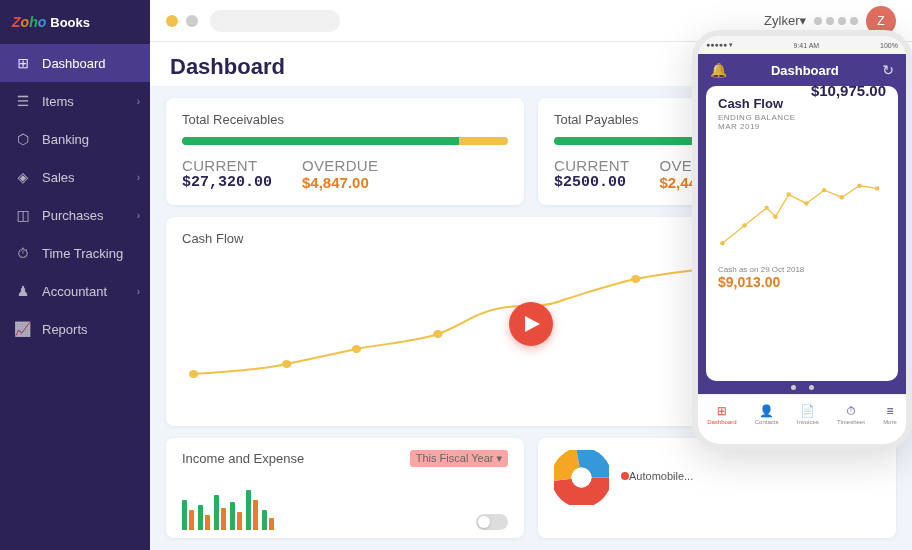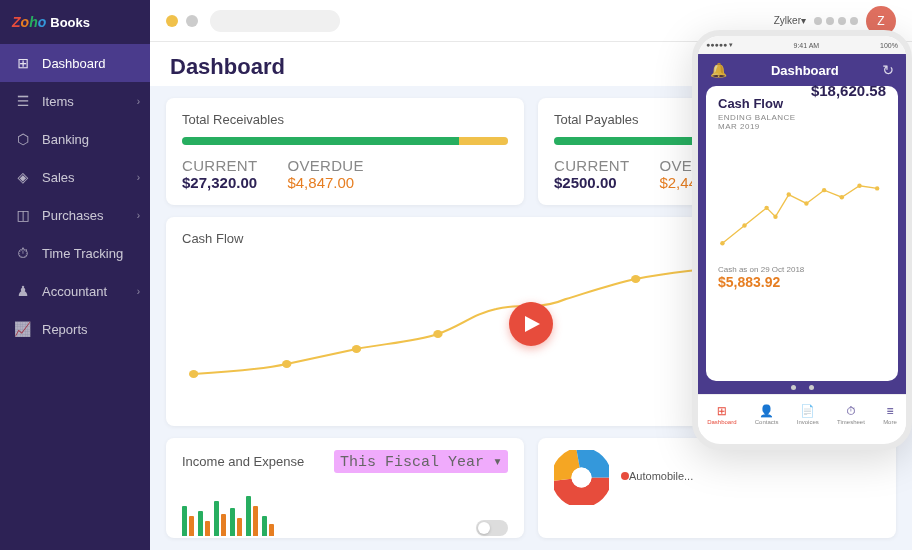--- a/index.html
+++ b/index.html
@@ -105,21 +105,21 @@
       background: #f0f0f0;
       margin-left: 4px;
     }
     .topbar-right {
       margin-left: auto;
       display: flex;
       align-items: center;
       gap: 8px;
     }
     .topbar-username {
-      font-size: 10px;
+      font-size: 13px;
       color: #555;
     }
     .topbar-dots {
       display: flex;
       gap: 4px;
     }
     .topbar-dot-sm {
       width: 8px;
       height: 8px;
       border-radius: 50%;
@@ -202,24 +202,25 @@
       font-size: 15px;
       color: #888;
       text-transform: uppercase;
       font-weight: 400;
       letter-spacing: 0.3px;
     }
     .val-current {
       font-size: 15px;
       font-weight: 700;
       color: #2d2255;
+      font-family: Liberation Mono, monospace;
     }
     .val-overdue {
       font-size: 15px;
-      font-weight: 400;
+      font-weight: 700;
       color: #e67e22;
     }
 
     
     .cashflow-card {
       background: white;
       border-radius: 8px;
       padding: 14px 16px 0;
       flex: 1;
       box-shadow: 0 1px 4px rgba(0,0,0,0.06);
@@ -291,26 +292,25 @@
       justify-content: space-between;
       align-items: center;
       margin-bottom: 8px;
     }
     .bottom-card-title {
       font-size: 13px;
       color: #555;
       font-weight: 500;
     }
     .fiscal-badge {
-      font-size: 15px;
+      font-size: 11px;
       color: #666;
-      background: #f0abfc;
+      background: #fca5a5;
       padding: 2px 6px;
       border-radius: 3px;
-      font-family: Liberation Mono, monospace;
     }
 
     
     .mini-bars {
       display: flex;
       align-items: flex-end;
       gap: 4px;
       height: 55px;
     }
     .mini-bar-group {
@@ -715,39 +715,39 @@
       </div>
       <div class="phone-card">
         <div style="display:flex;justify-content:space-between;align-items:flex-start;">
           <div>
             <div class="phone-card-title">Cash Flow</div>
             <div class="phone-card-sub">
               <span>ENDING BALANCE</span><br>
               <span style="font-size:8px;color:#888;">Mar 2019</span>
             </div>
           </div>
-          <div class="phone-balance">$18,620.58</div>
+          <div class="phone-balance">$10,975.00</div>
         </div>
         <div class="phone-chart-area">
           <svg width="100%" height="120" viewBox="0 0 190 120">
             <path d="M 5 110 L 30 90 L 55 70 L 65 80 L 80 55 L 100 65 L 120 50 L 140 58 L 160 45 L 180 48" fill="none" stroke="#f0c14b" stroke-width="1.5"></path>
             <circle cx="5" cy="110" r="2.5" fill="#f0c14b"></circle>
             <circle cx="30" cy="90" r="2.5" fill="#f0c14b"></circle>
             <circle cx="55" cy="70" r="2.5" fill="#f0c14b"></circle>
             <circle cx="65" cy="80" r="2.5" fill="#f0c14b"></circle>
             <circle cx="80" cy="55" r="2.5" fill="#f0c14b"></circle>
             <circle cx="100" cy="65" r="2.5" fill="#f0c14b"></circle>
             <circle cx="120" cy="50" r="2.5" fill="#f0c14b"></circle>
             <circle cx="140" cy="58" r="2.5" fill="#f0c14b"></circle>
             <circle cx="160" cy="45" r="2.5" fill="#f0c14b"></circle>
             <circle cx="180" cy="48" r="2.5" fill="#f0c14b"></circle>
           </svg>
         </div>
         <div class="phone-cash-date">Cash as on  29 Oct 2018</div>
-        <div class="phone-cash-amount">$5,883.92</div>
+        <div class="phone-cash-amount">$9,013.00</div>
       </div>
       <div class="phone-dots">
         <div class="phone-dot"></div>
         <div class="phone-dot active"></div>
         <div class="phone-dot"></div>
       </div>
     </div>
     <div class="phone-nav">
       <div class="phone-nav-item active">
         <span class="phone-nav-icon">⊞</span>

